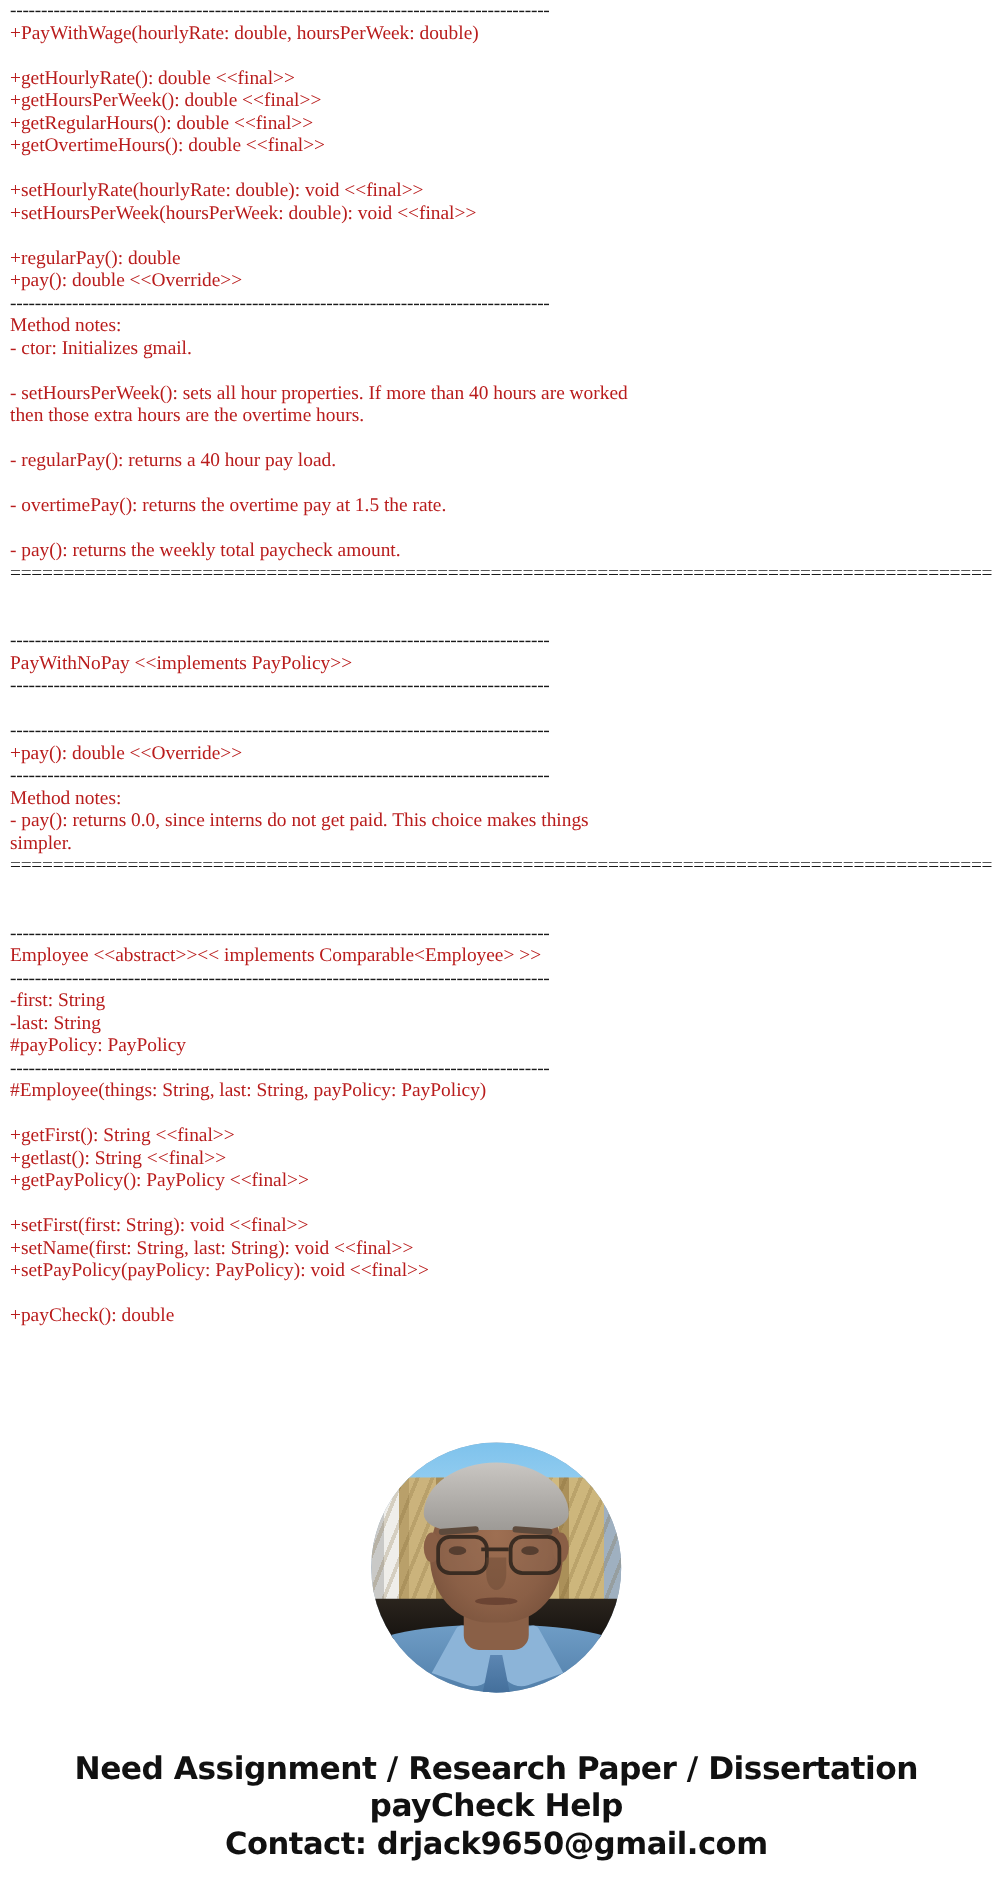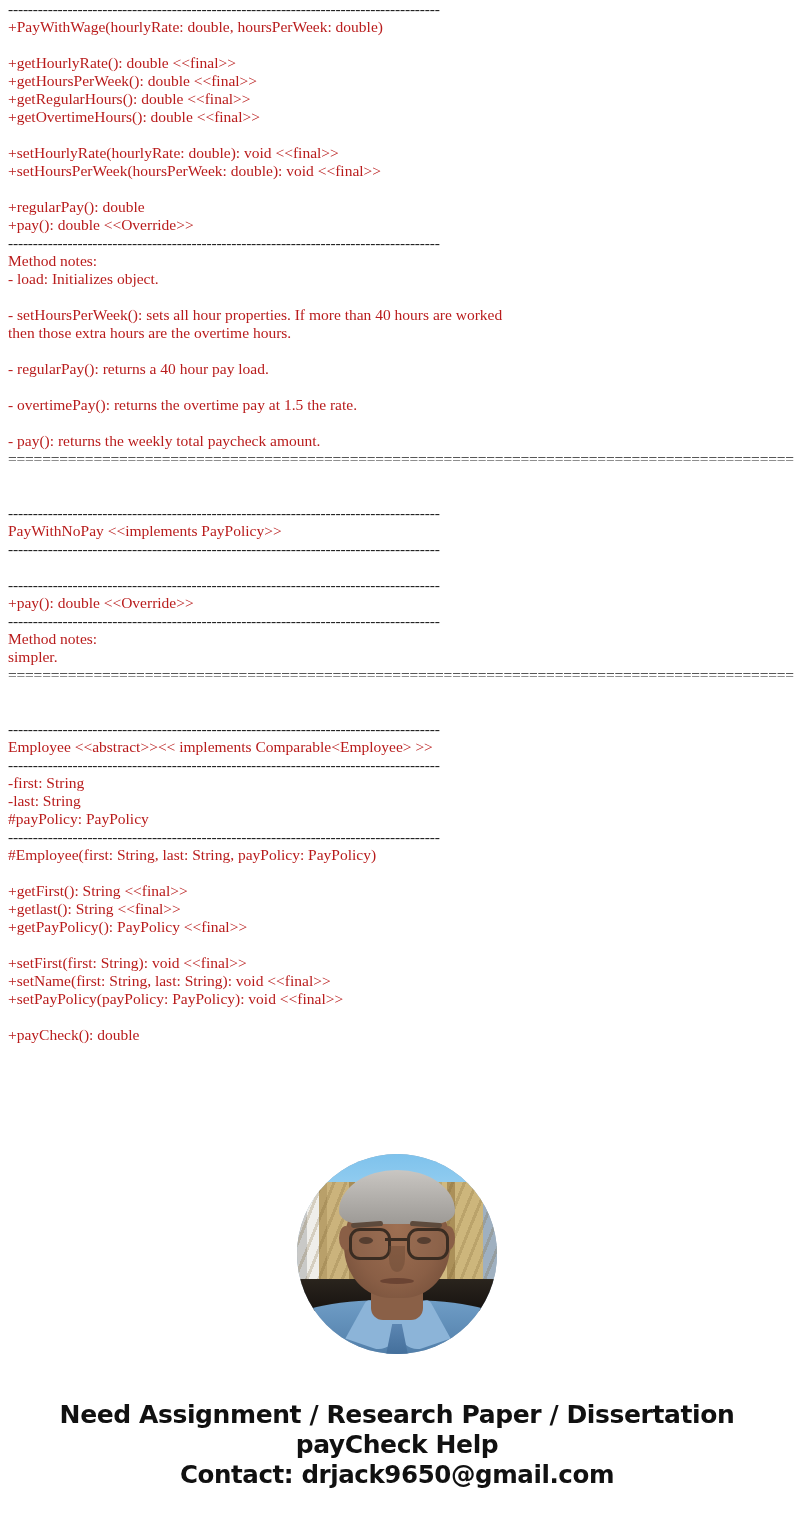--- a/index.html
+++ b/index.html
@@ -196,21 +196,21 @@
       <div class="line">+getRegularHours(): double &lt;&lt;final&gt;&gt;</div>
       <div class="line">+getOvertimeHours(): double &lt;&lt;final&gt;&gt;</div>
       <div class="line blank">&nbsp;</div>
       <div class="line">+setHourlyRate(hourlyRate: double): void &lt;&lt;final&gt;&gt;</div>
       <div class="line">+setHoursPerWeek(hoursPerWeek: double): void &lt;&lt;final&gt;&gt;</div>
       <div class="line blank">&nbsp;</div>
       <div class="line">+regularPay(): double</div>
       <div class="line">+pay(): double &lt;&lt;Override&gt;&gt;</div>
       <div class="rule-dash">------------------------------------------------------------------------------------------------------------</div>
       <div class="line">Method notes:</div>
-      <div class="line">- load: Initializes object.</div>
+      <div class="line">- ctor: Initializes gmail.</div>
       <div class="line blank">&nbsp;</div>
       <div class="line">- setHoursPerWeek(): sets all hour properties. If more than 40 hours are worked</div>
       <div class="line">then those extra hours are the overtime hours.</div>
       <div class="line blank">&nbsp;</div>
       <div class="line">- regularPay(): returns a 40 hour pay load.</div>
       <div class="line blank">&nbsp;</div>
       <div class="line">- overtimePay(): returns the overtime pay at 1.5 the rate.</div>
       <div class="line blank">&nbsp;</div>
       <div class="line">- pay(): returns the weekly total paycheck amount.</div>
       <div class="rule-eq">========================================================================================================================================================================================================</div>
@@ -219,34 +219,35 @@
       <div class="line blank">&nbsp;</div>
       <div class="line blank">&nbsp;</div>
       <div class="rule-dash">------------------------------------------------------------------------------------------------------------</div>
       <div class="line">PayWithNoPay &lt;&lt;implements PayPolicy&gt;&gt;</div>
       <div class="rule-dash">------------------------------------------------------------------------------------------------------------</div>
       <div class="line blank">&nbsp;</div>
       <div class="rule-dash">------------------------------------------------------------------------------------------------------------</div>
       <div class="line">+pay(): double &lt;&lt;Override&gt;&gt;</div>
       <div class="rule-dash">------------------------------------------------------------------------------------------------------------</div>
       <div class="line">Method notes:</div>
+      <div class="line">- pay(): returns 0.0, since interns do not get paid. This choice makes things</div>
       <div class="line">simpler.</div>
       <div class="rule-eq">========================================================================================================================================================================================================</div>
     </div>
     <div>
       <div class="line blank">&nbsp;</div>
       <div class="line blank">&nbsp;</div>
       <div class="rule-dash">------------------------------------------------------------------------------------------------------------</div>
       <div class="line">Employee &lt;&lt;abstract&gt;&gt;&lt;&lt; implements Comparable&lt;Employee&gt; &gt;&gt;</div>
       <div class="rule-dash">------------------------------------------------------------------------------------------------------------</div>
       <div class="line">-first: String</div>
       <div class="line">-last: String</div>
       <div class="line">#payPolicy: PayPolicy</div>
       <div class="rule-dash">------------------------------------------------------------------------------------------------------------</div>
-      <div class="line">#Employee(first: String, last: String, payPolicy: PayPolicy)</div>
+      <div class="line">#Employee(things: String, last: String, payPolicy: PayPolicy)</div>
       <div class="line blank">&nbsp;</div>
       <div class="line">+getFirst(): String &lt;&lt;final&gt;&gt;</div>
       <div class="line">+getlast(): String &lt;&lt;final&gt;&gt;</div>
       <div class="line">+getPayPolicy(): PayPolicy &lt;&lt;final&gt;&gt;</div>
       <div class="line blank">&nbsp;</div>
       <div class="line">+setFirst(first: String): void &lt;&lt;final&gt;&gt;</div>
       <div class="line">+setName(first: String, last: String): void &lt;&lt;final&gt;&gt;</div>
       <div class="line">+setPayPolicy(payPolicy: PayPolicy): void &lt;&lt;final&gt;&gt;</div>
       <div class="line blank">&nbsp;</div>
       <div class="line">+payCheck(): double</div>

